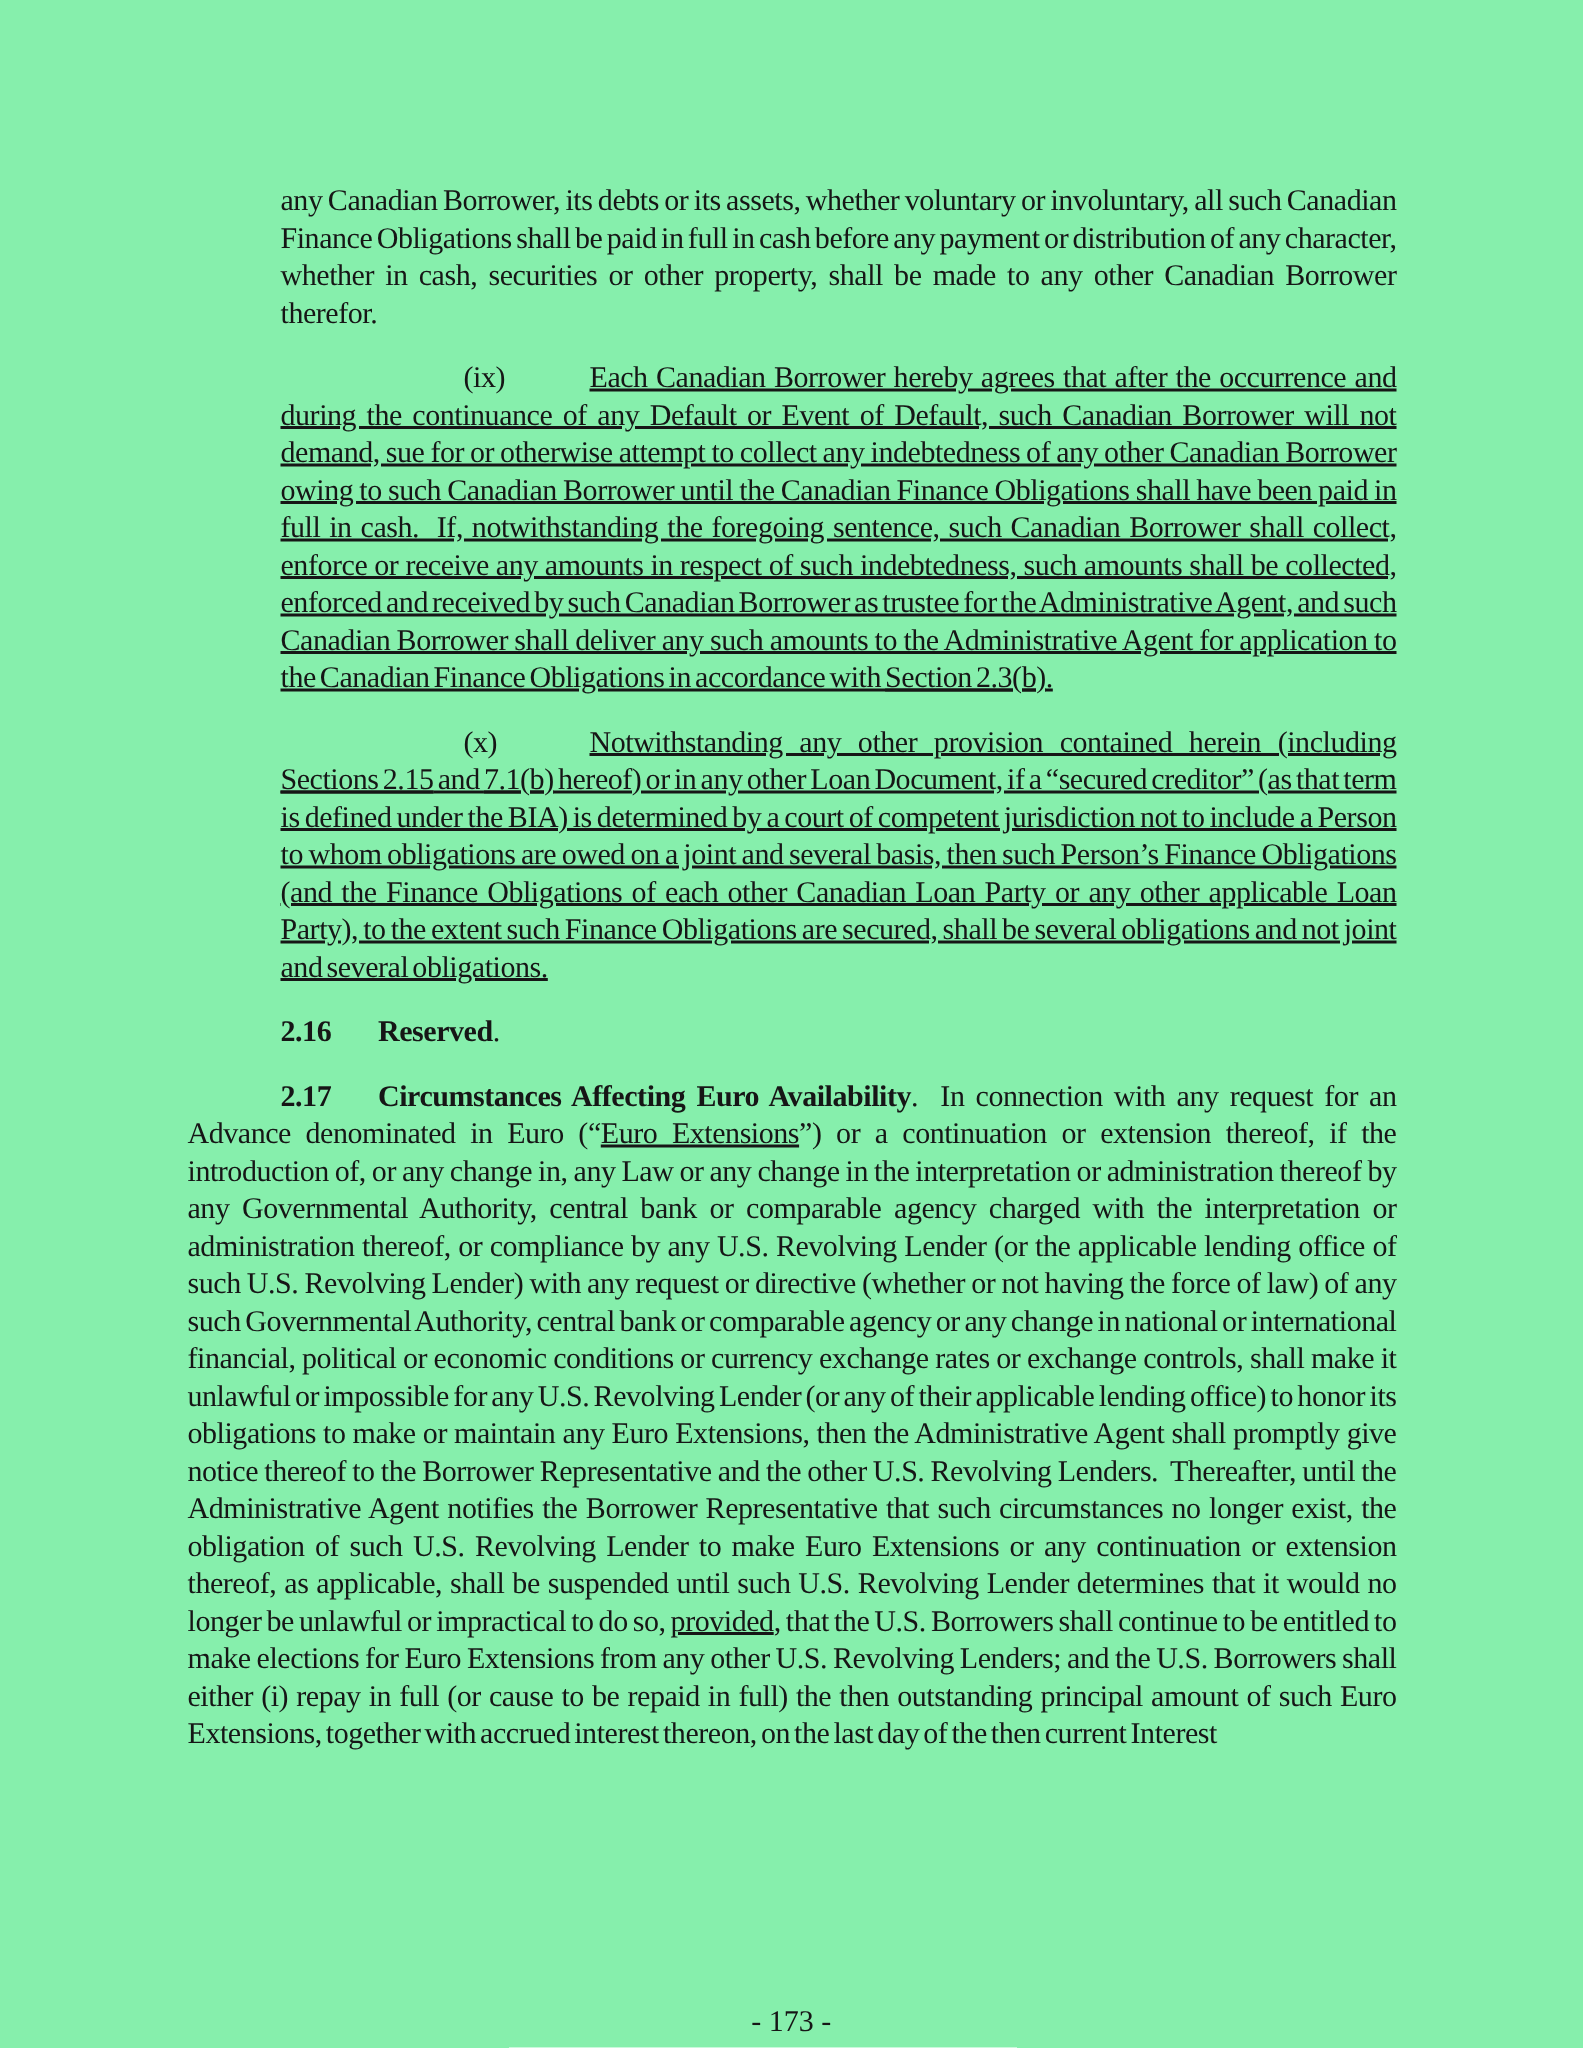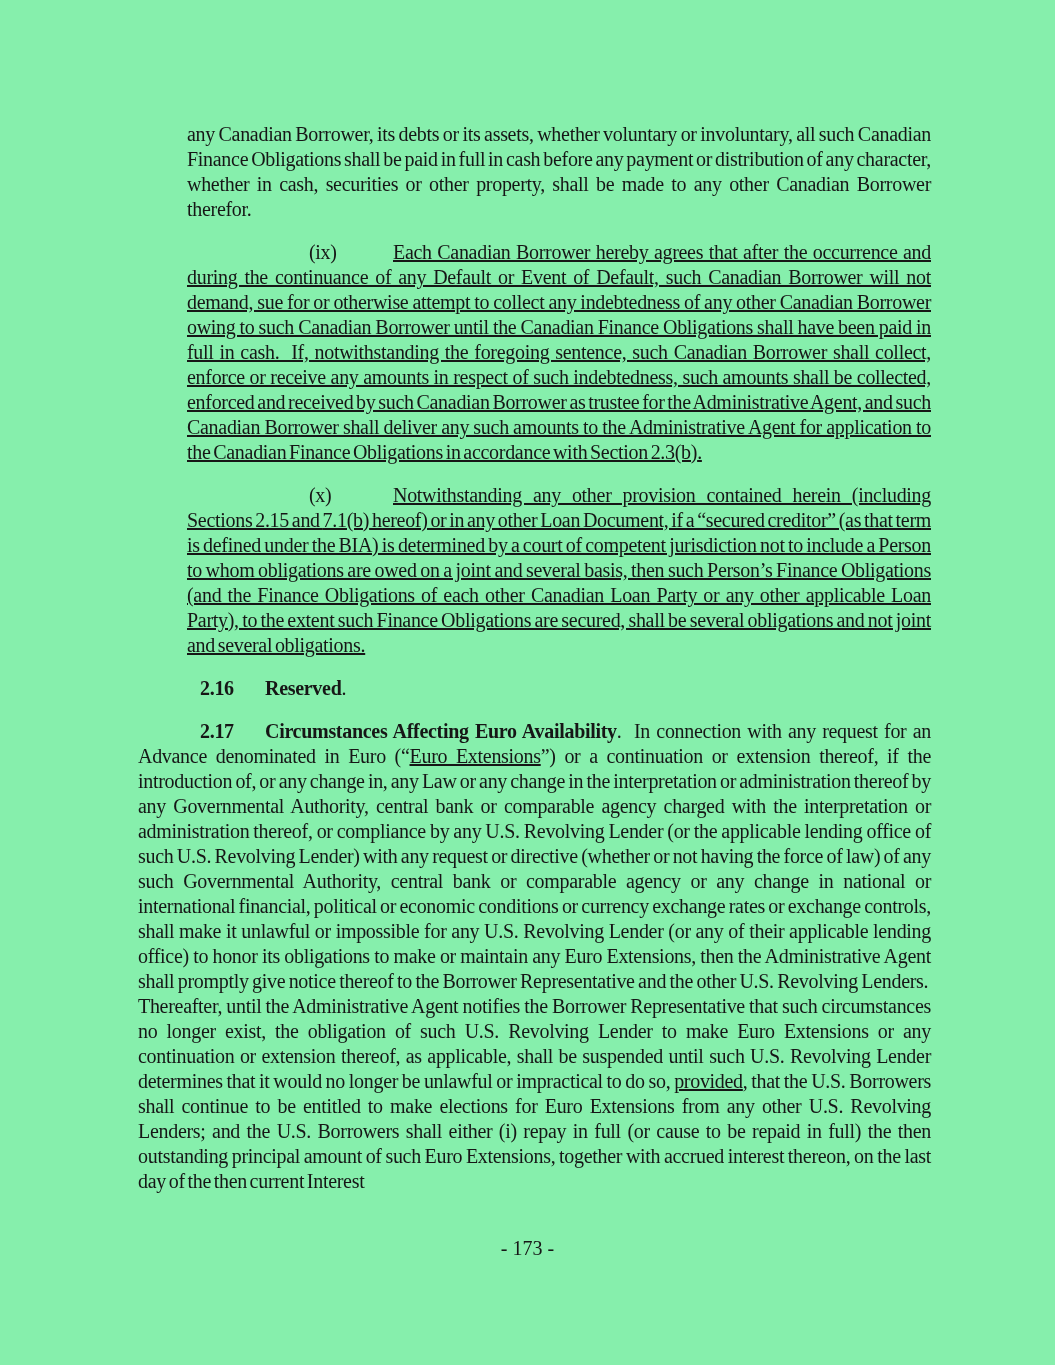--- a/index.html
+++ b/index.html
@@ -30,32 +30,32 @@
     letter-spacing: -0.3px;
     word-spacing: -2px;
   }
   .block-indent { margin-left: 62px; }
   .hang { text-indent: 122px; text-decoration: underline; }
   .clause-label {
     display: inline-block;
     width: 84px;
     text-indent: 0;
   }
-  .section { text-indent: 62px; margin-left: 13px; }
+  .section { text-indent: 62px; }
   .section-number {
     display: inline-block;
     width: 65px;
     font-weight: bold;
     text-indent: 0;
   }
   .bold { font-weight: bold; }
   .underline { text-decoration: underline; }
   .page-footer {
     position: absolute;
-    top: 1236px;
+    top: 1336px;
     left: 0;
     width: 100%;
     text-align: center;
     font-size: 20px;
     line-height: 25px;
     color: #161616;
   }
 </style>
 </head>
 <body>

